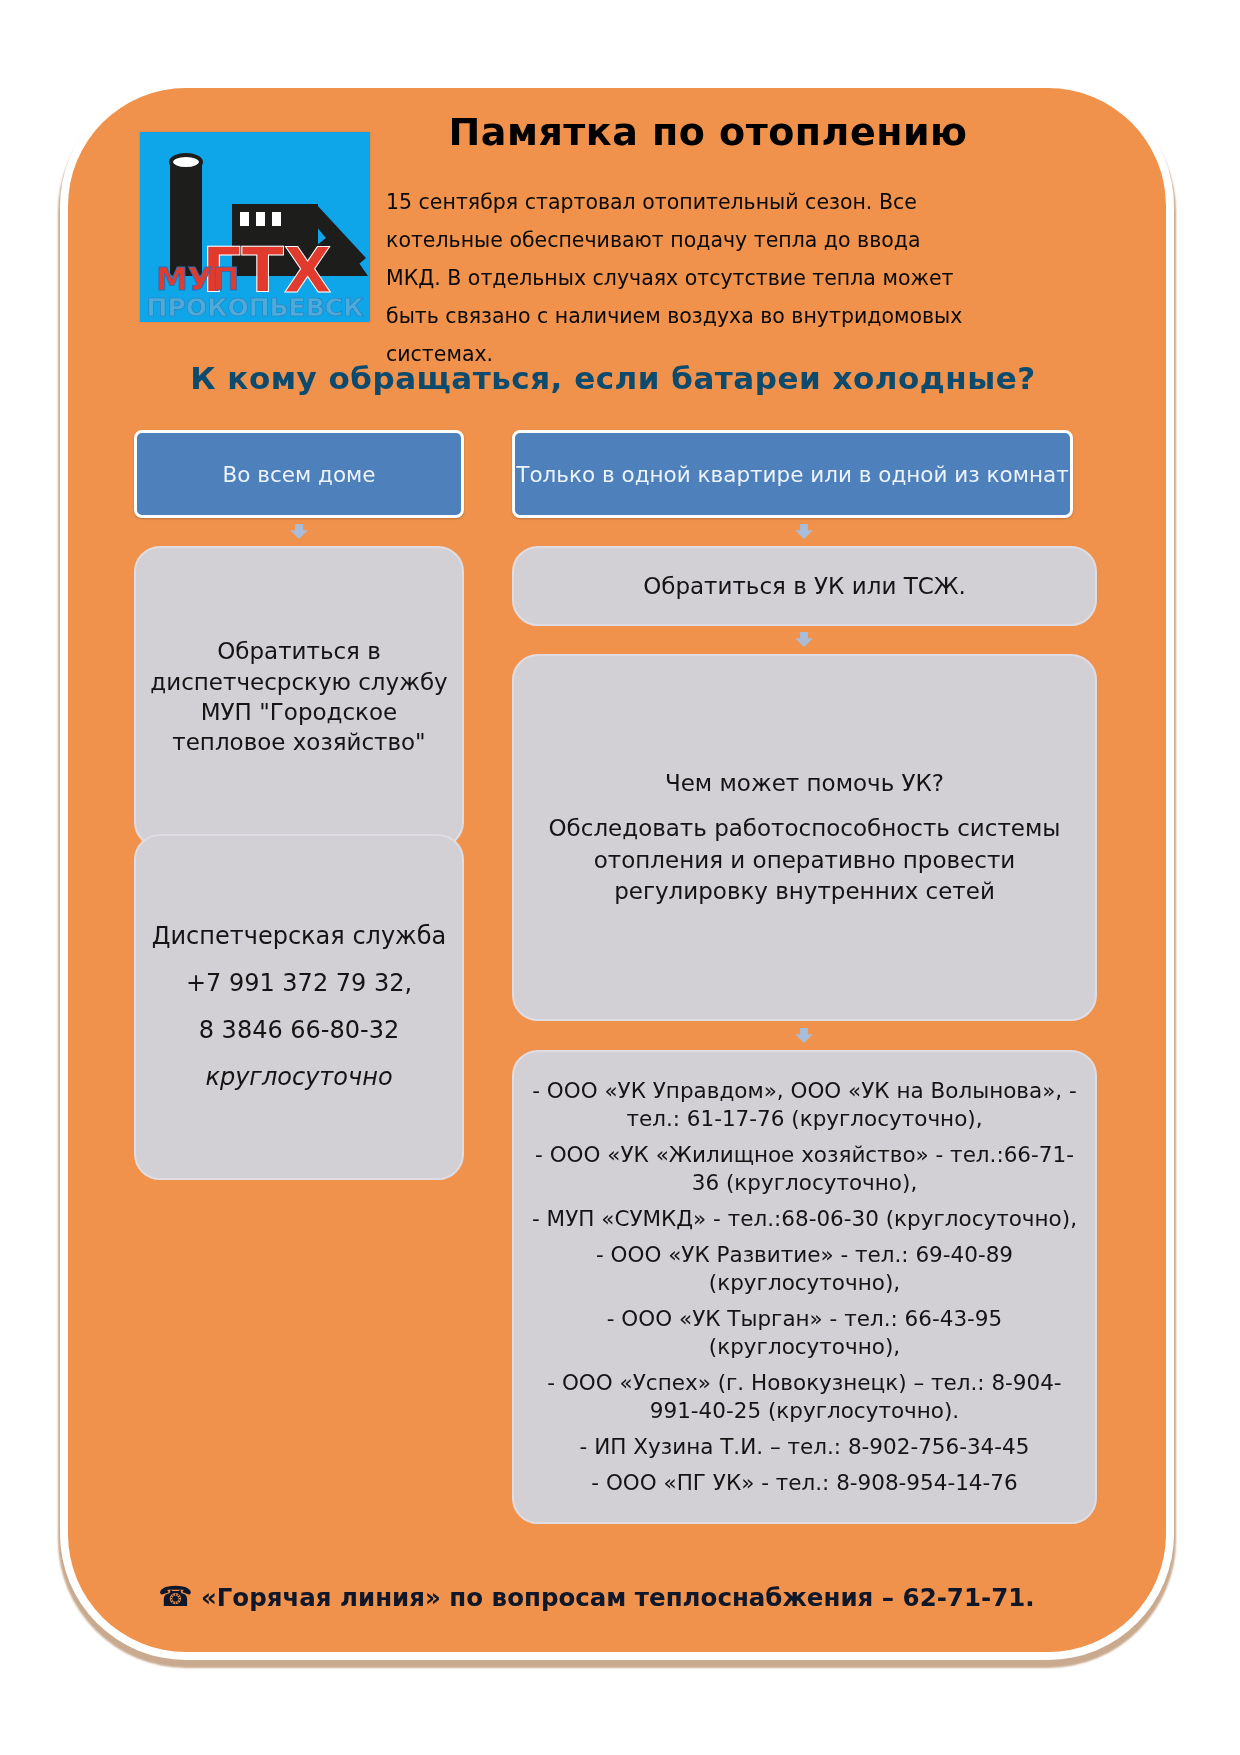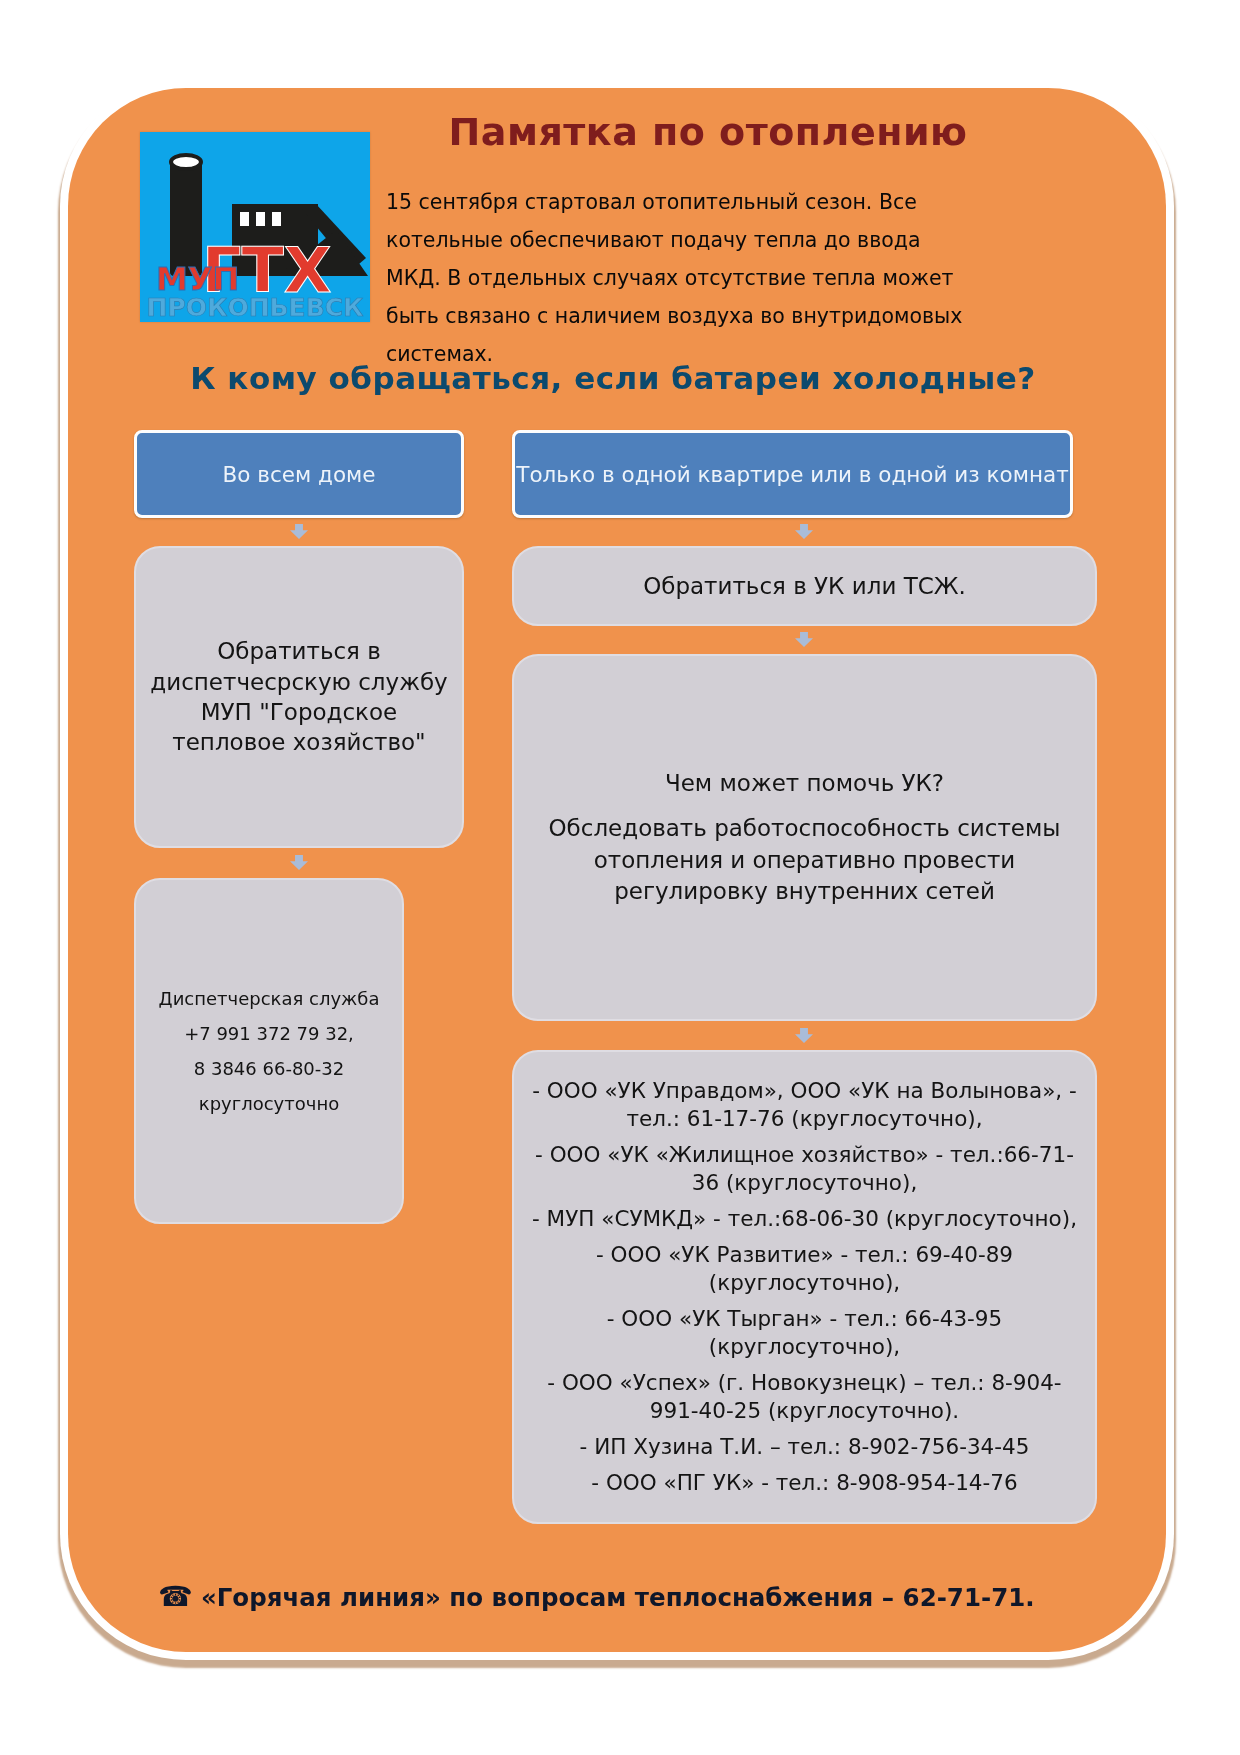--- a/index.html
+++ b/index.html
@@ -5,40 +5,40 @@
   html,body{margin:0;padding:0;background:#ffffff;}
   *{box-sizing:border-box;}
   .page{position:relative;width:1240px;height:1755px;background:#ffffff;
         font-family:"DejaVu Sans","Liberation Sans",sans-serif;overflow:hidden;}
   .card{position:absolute;left:68px;top:88px;width:1098px;height:1564px;
         background:var(--orange,#F0924C);border-radius:118px;
         box-shadow:0 0 0 8px #ffffff, 0 6px 2px 10px #C9AA8F;}
   .logo{position:absolute;left:72px;top:44px;width:230px;height:190px;
         background:#0ea5e9;box-shadow:0 0 2px rgba(0,0,0,.15);}
   .title{position:absolute;left:300px;top:22px;width:680px;margin:0;
-         text-align:center;font-size:38px;font-weight:bold;color:#7f1d1d;letter-spacing:.5px;}
+         text-align:center;font-size:38px;font-weight:bold;color:#000000;letter-spacing:.5px;}
   .intro{position:absolute;left:318px;top:96px;width:590px;margin:0;
          font-size:20.5px;line-height:1.85;color:#0a0a0a;}
   .question{position:absolute;left:30px;top:272px;width:1030px;margin:0;
             text-align:center;font-size:31px;font-weight:bold;color:#0c4a6e;letter-spacing:.5px;}
   .box-blue{position:absolute;background:var(--blue,#4E80BC);border:3px solid #fdfdfd;
             border-radius:8px;color:#EDF3FA;display:flex;align-items:center;justify-content:center;
             font-size:21.5px;text-align:center;box-shadow:0 1px 2px rgba(90,60,20,.35);}
   #blue-left {left:66px; top:342px;width:330px;height:88px;}
   #blue-right{left:444px;top:342px;width:561px;height:88px;}
   .box-gray{position:absolute;background:var(--gray,#D2CFD5);border:2px solid #DFDDE3;
             border-radius:26px;display:flex;flex-direction:column;align-items:center;
             justify-content:center;text-align:center;color:#141414;}
   #lgray1{left:66px; top:458px;width:330px;height:302px;font-size:23px;line-height:1.32;padding:0 8px;}
-  #lgray2{left:66px; top:790px;width:270px;height:346px;font-size:18px;line-height:1.95;}
+  #lgray2{left:66px; top:746px;width:330px;height:346px;font-size:24px;line-height:1.95;}
   #rgray1{left:444px;top:458px;width:585px;height:80px; font-size:23px;}
   #rgray2{left:444px;top:566px;width:585px;height:367px;font-size:23px;line-height:1.35;padding:0 18px;}
   #rgray3{left:444px;top:962px;width:585px;height:474px;font-size:21.5px;line-height:1.3;padding:4px 11px;}
   .uk-help-title{margin-bottom:14px;}
-  .italic{}
+  .italic{font-style:italic;}
   .company{margin:4px 0;}
   .arrow{position:absolute;width:18px;height:15px;background:var(--arrow,#A9BCD8);
          clip-path:polygon(28% 0,72% 0,72% 42%,100% 42%,50% 100%,0 42%,28% 42%);}
   #arrL1{left:222px;top:436px;} #arrL2{left:222px;top:767px;}
   #arrR1{left:727px;top:436px;} #arrR2{left:727px;top:544px;} #arrR3{left:727px;top:940px;}
   .hotline{position:absolute;left:0;top:1492px;width:100%;padding-left:90px;
            text-align:left;font-size:24.5px;font-weight:bold;color:#0f172a;}
   .phone-glyph{font-size:28px;margin-right:8px;font-weight:normal;}
 </style>
 </head>

